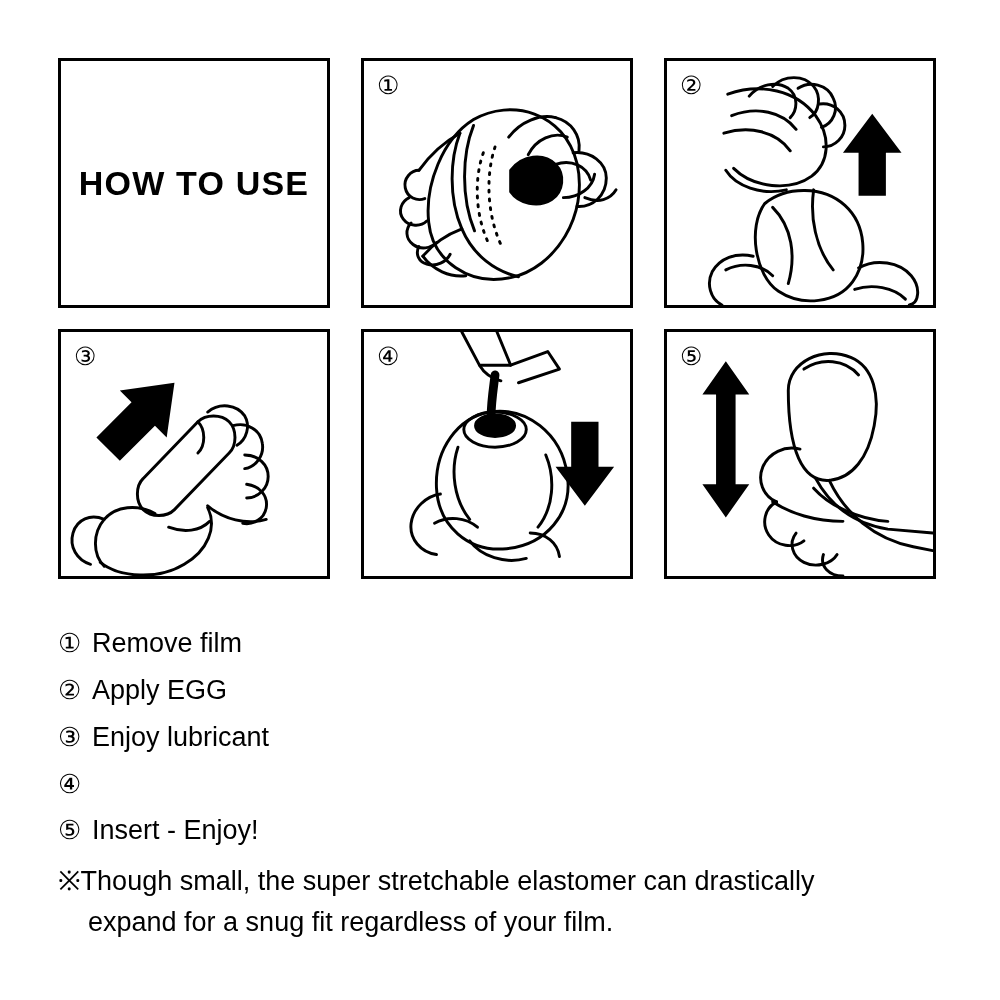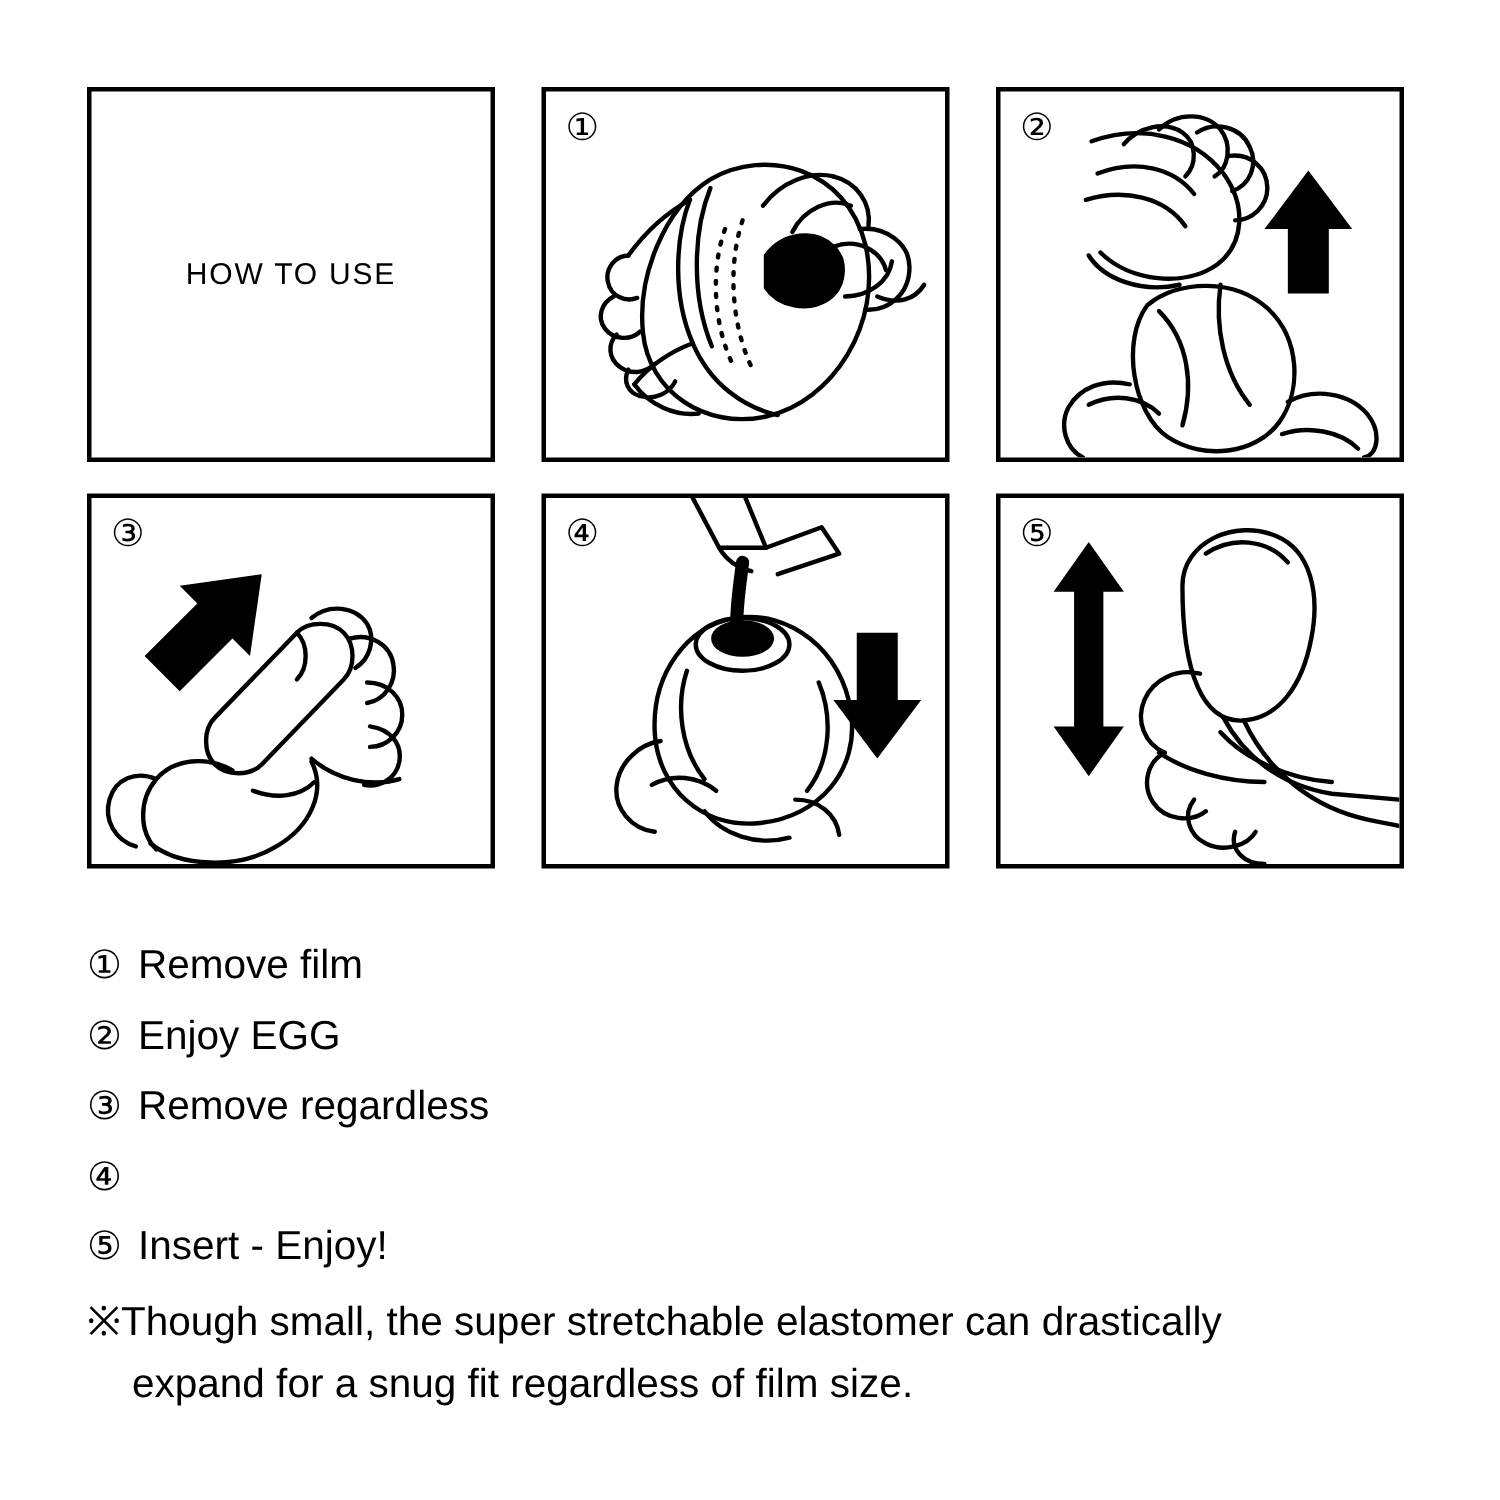--- a/index.html
+++ b/index.html
@@ -42,23 +42,23 @@
     position: relative;
     background: #fff;
     overflow: hidden;
   }
   .title-cell {
     display: flex;
     align-items: center;
     justify-content: center;
   }
   .title-text {
-    font-size: 20px;
+    font-size: 34px;
     letter-spacing: 1.2px;
-    font-weight: 400;
+    font-weight: 700;
     color: #000;
     white-space: nowrap;
   }
   .step-num {
     position: absolute;
     font-size: 25px;
     line-height: 1;
     color: #000;
     z-index: 5;
   }
@@ -277,33 +277,33 @@
     </div>
   </div>
 
   <div class="legend">
     <div class="legend-item">
       <span class="legend-mark">①</span>
       <span class="legend-label">Remove film</span>
     </div>
     <div class="legend-item">
       <span class="legend-mark">②</span>
-      <span class="legend-label">Enjoy EGG</span>
+      <span class="legend-label">Apply EGG</span>
     </div>
     <div class="legend-item">
       <span class="legend-mark">③</span>
-      <span class="legend-label">Remove regardless</span>
+      <span class="legend-label">Enjoy lubricant</span>
     </div>
     <div class="legend-item">
       <span class="legend-mark">④</span>
     </div>
     <div class="legend-item">
       <span class="legend-mark">⑤</span>
       <span class="legend-label">Insert - Enjoy!</span>
     </div>
   </div>
 
   <div class="note">
     <span class="note-body"><span>※</span><span>Though small, the super stretchable elastomer can drastically</span></span>
-    <span class="note-indent">expand for a snug fit regardless of film size.</span>
+    <span class="note-indent">expand for a snug fit regardless of your film.</span>
   </div>
 
 </div>
 
 </body></html>

